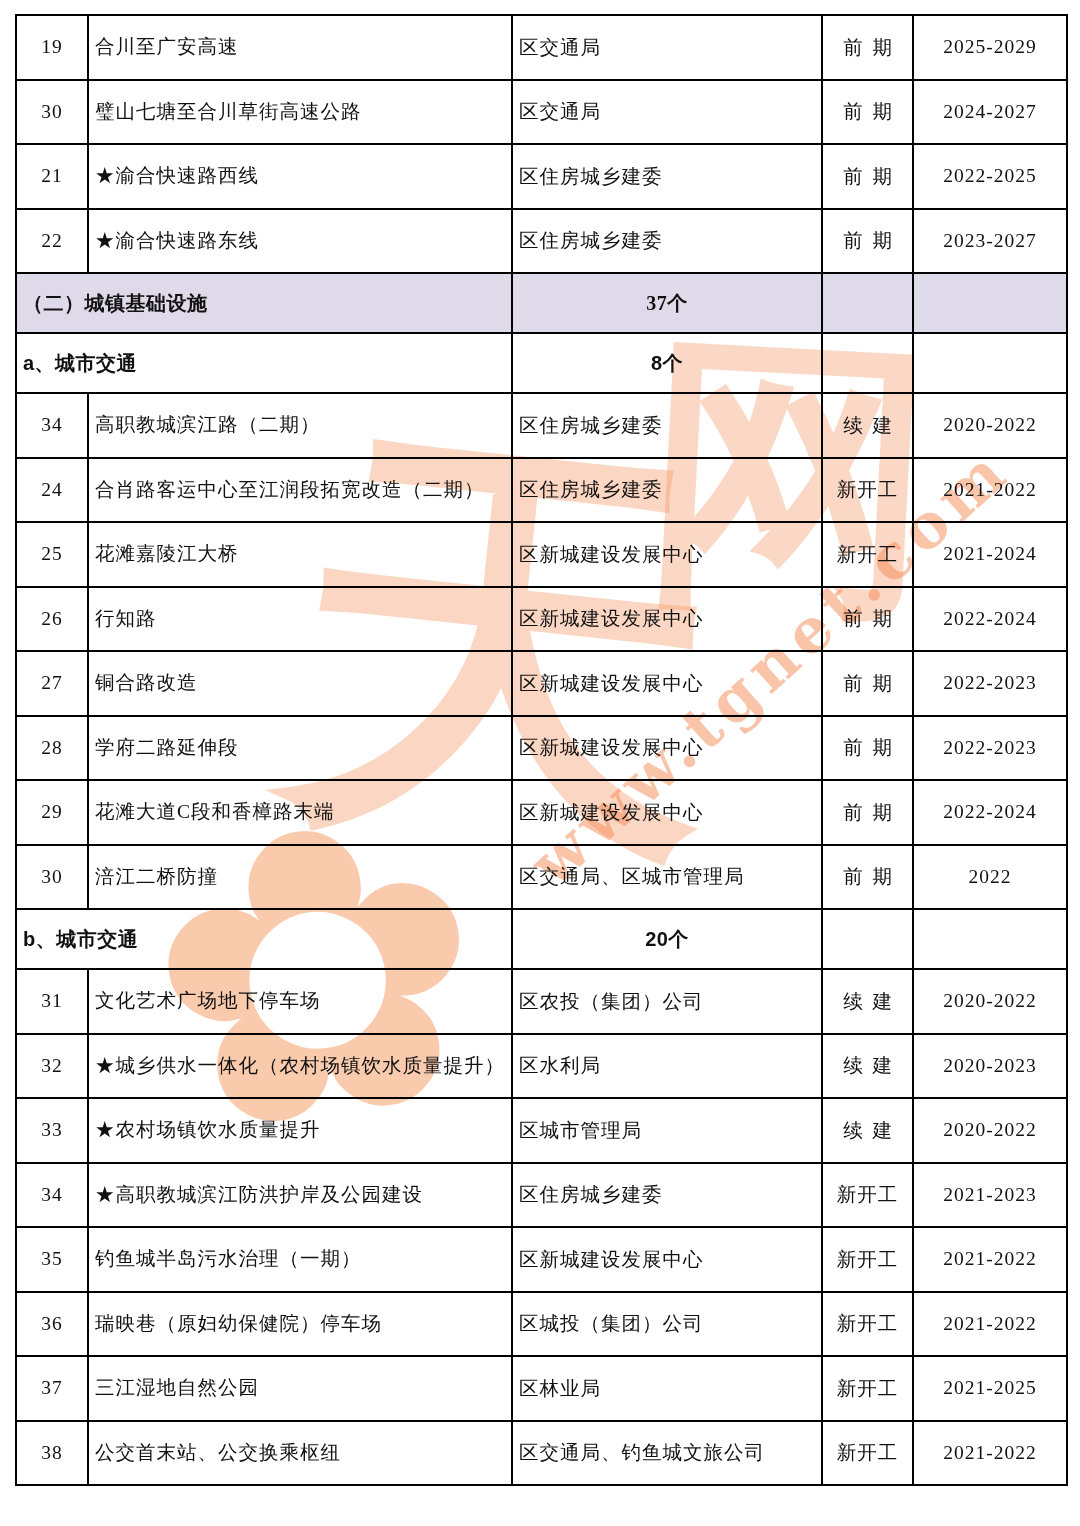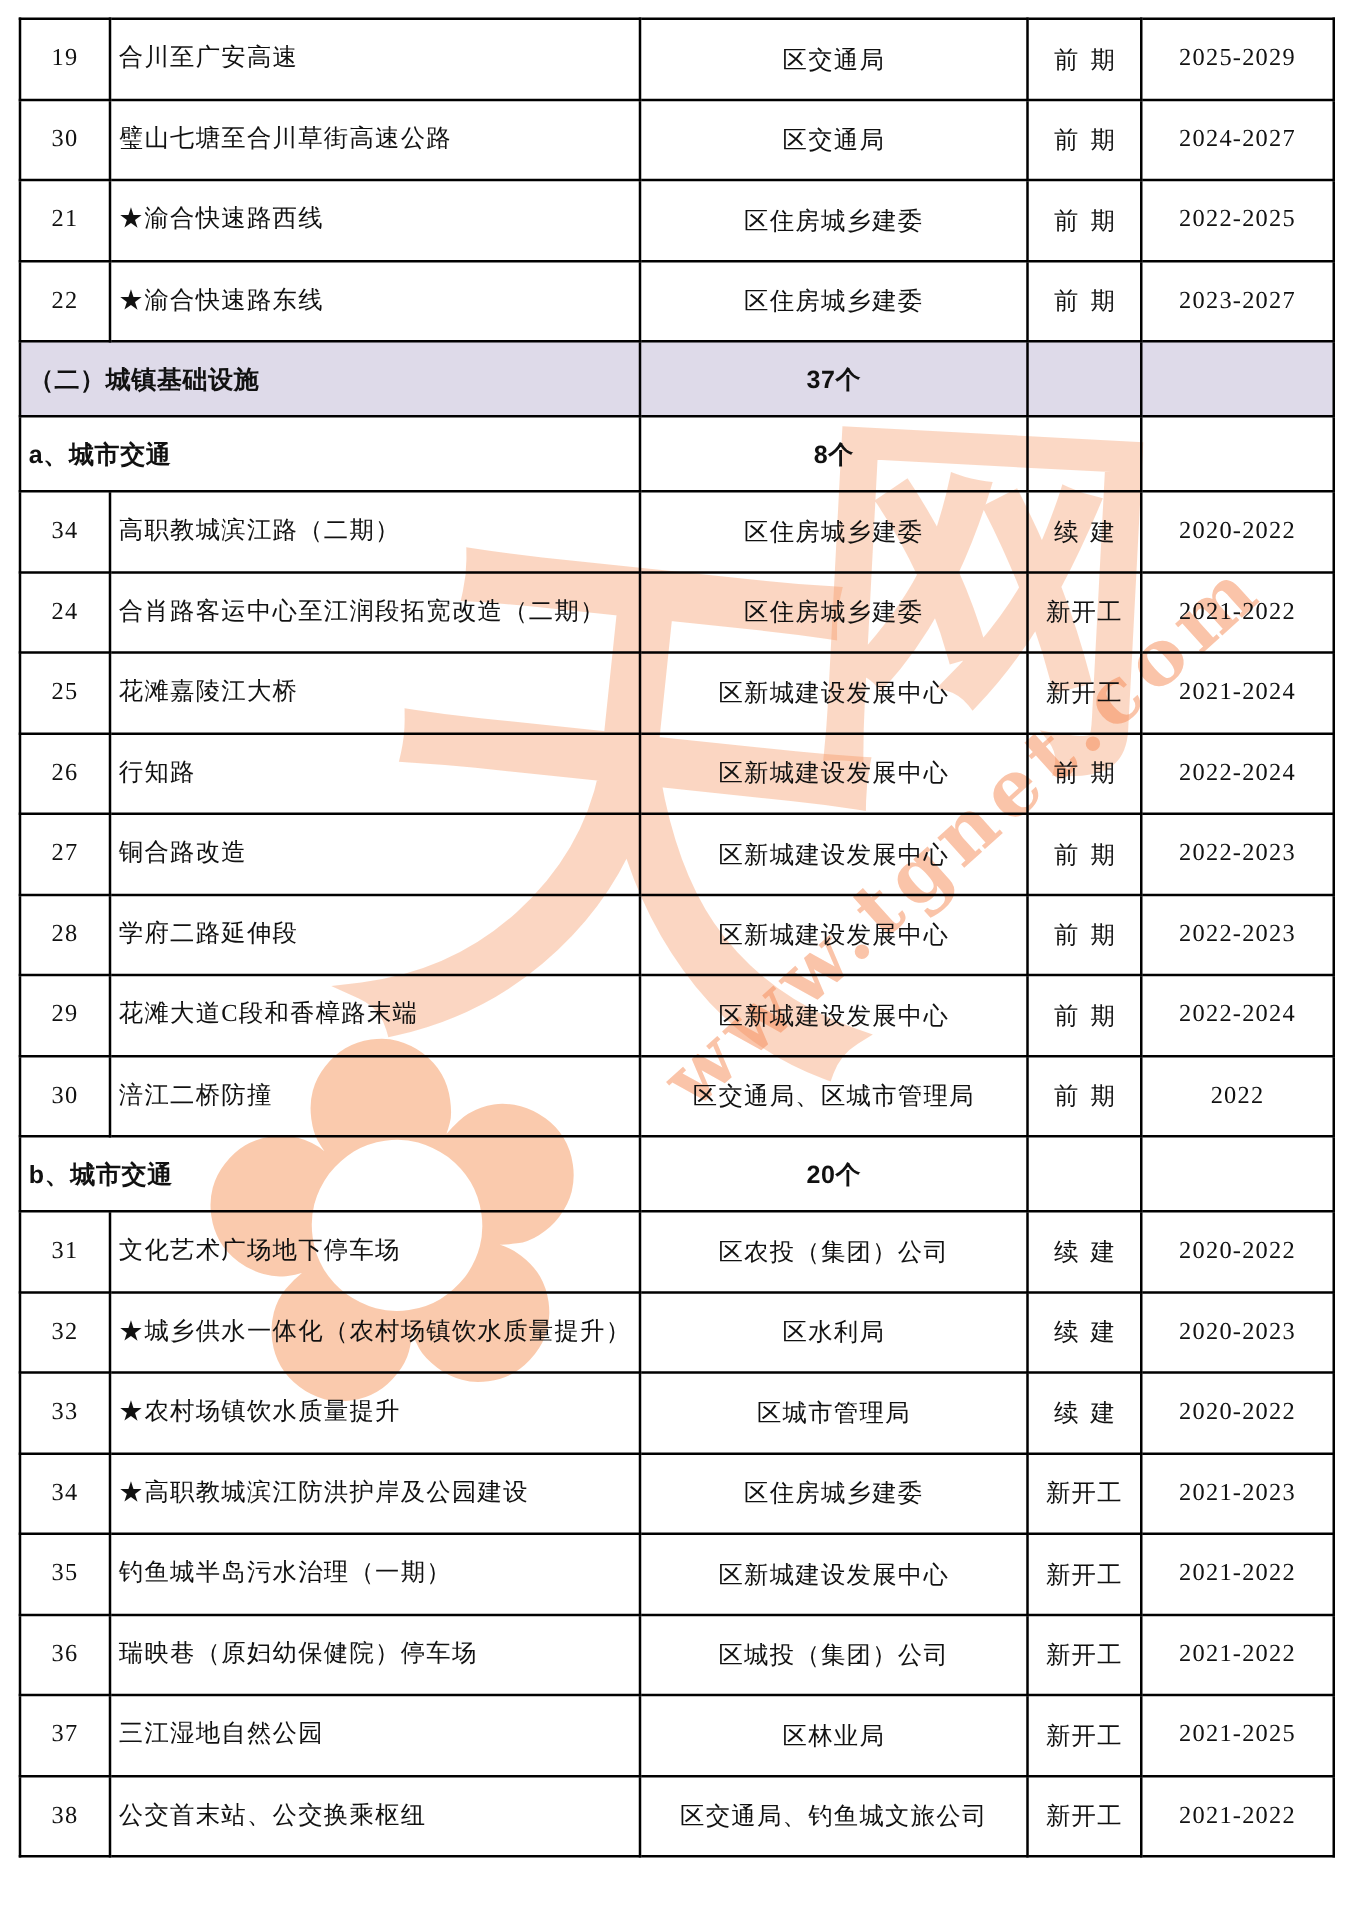--- a/index.html
+++ b/index.html
@@ -46,32 +46,32 @@
     vertical-align:middle;
     font-size:19.5px;
     letter-spacing:1px;
     background:transparent;
   }
   tr.item{height:64.5px;}
   tr.section{height:60px;}
 
   .cell-no{text-align:center;font-size:19px;letter-spacing:0;}
   .cell-name{text-align:left;line-height:1.35;padding-left:7px;}
-  .cell-dept{text-align:center;}
+  .cell-dept{}
   .cell-status{text-align:center;}
   .cell-status.spread{letter-spacing:.5em;text-indent:.5em;}
   .cell-years{text-align:center;letter-spacing:.5px;font-size:20px;}
 
   tr.section td{
     font-family:"Liberation Sans","DejaVu Sans",sans-serif;
     font-weight:bold;font-size:20px;letter-spacing:.5px;
   }
   tr.section .cell-sec-title{text-align:left;padding-left:6px;}
   tr.section .cell-sec-count{text-align:center;}
-  tr.section.major td{background:#deDAe9;background:#dedae9;}
+  tr.section.major td{background:#deDAe9;background:#dedae9;font-family:Liberation Serif, serif;}
 </style>
 </head>
 <body>
 
 <div class="canvas">
 
   <div class="watermark">
     <div class="wm-glyph wm-char-a">天</div>
     <div class="wm-glyph wm-char-b">网</div>
     <div class="wm-flower">✿</div>

